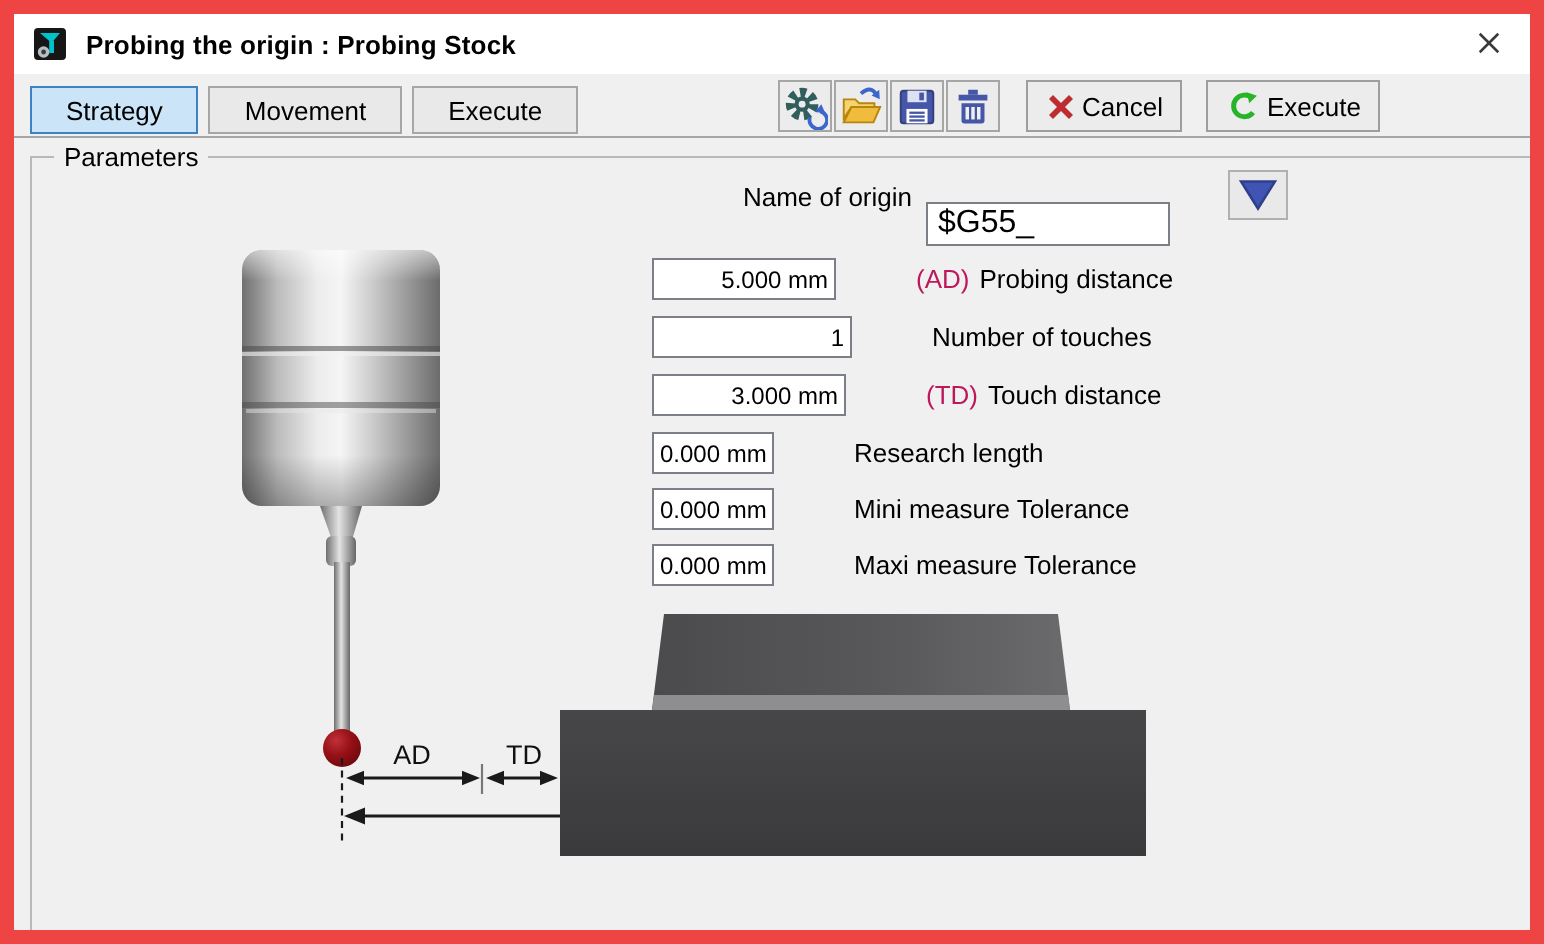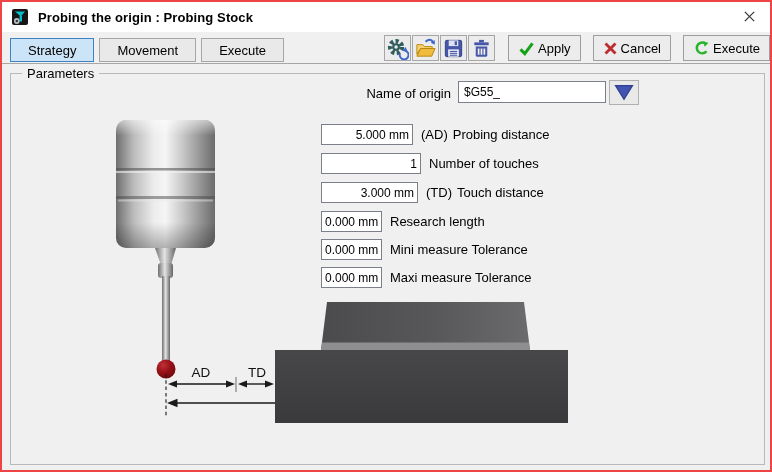--- a/index.html
+++ b/index.html
@@ -1,19 +1,19 @@
 <!DOCTYPE html>
 <html><head>
 <meta charset="utf-8">
 <style>
   html,body{margin:0;padding:0;background:#ffffff;}
   *{box-sizing:border-box;}
   .window{
     position:relative;width:772px;height:472px;background:#f0f0f0;
-    border:2px solid #ef4444;overflow:hidden;
+    border:7px solid #ef4444;overflow:hidden;
     font-family:"Liberation Sans","DejaVu Sans",sans-serif;color:#000;
   }
   
   .titlebar{position:absolute;left:0;top:0;width:100%;height:30px;background:#ffffff;
     display:flex;align-items:center;padding-left:10px;}
   .titlebar .app-ic{width:16px;height:16px;margin-right:10px;display:inline-flex;}
   .titlebar .ttl{font-size:13px;font-weight:600;letter-spacing:.1px;}
   .closebtn{position:absolute;right:4px;top:2px;width:34px;height:24px;border:none;background:transparent;
     display:flex;align-items:center;justify-content:center;cursor:pointer;}
   
@@ -27,30 +27,30 @@
     display:flex;align-items:center;justify-content:center;padding:0;cursor:pointer;}
   .txtbtn{height:26px;margin-left:12px;background:#ececec;border:1px solid #9e9e9e;
     display:flex;align-items:center;justify-content:center;gap:3px;padding:0 9px;
     font-size:13px;font-family:inherit;cursor:pointer;}
   .hsep{position:absolute;left:0;top:61px;width:100%;height:1px;background:#a6a6a6;}
   
   .groupbox{position:absolute;left:8px;top:71px;width:755px;height:392px;border:1px solid #b9b9b9;}
   .gb-label{position:absolute;left:11px;top:-8px;background:#f0f0f0;padding:0 5px;font-size:13px;}
   
   .origin-label{position:absolute;left:330px;top:12px;width:110px;text-align:right;font-size:13px;}
-  .origin-input{position:absolute;left:447px;top:7px;width:148px;height:22px;border:1px solid #7b7f87;
-    font-size:12px;font-family:inherit;padding:0 5px;background:#fff;}
+  .origin-input{position:absolute;left:447px;top:22px;width:122px;height:22px;border:1px solid #7b7f87;
+    font-size:16px;font-family:inherit;padding:0 5px;background:#fff;}
   .dropbtn{position:absolute;left:598px;top:6px;width:30px;height:25px;background:#e9e9e9;
     border:1px solid #b0b0b0;display:flex;align-items:center;justify-content:center;padding:0;cursor:pointer;}
   
   .prow{position:absolute;left:310px;height:21px;display:flex;align-items:center;}
   .prow input{height:21px;border:1px solid #7b7f87;font-size:12px;font-family:inherit;
     padding:0 3px;background:#fff;text-align:right;}
   .plabel{margin-left:8px;font-size:13px;white-space:nowrap;}
-  .pfx{color:#000000;}
+  .pfx{color:#be185d;margin-left:32px;}
   .pfx:not(:empty){padding-right:5px;}
   .diagram{position:absolute;left:0;top:0;pointer-events:none;}
 </style>
 </head>
 <body>
 
 <div class="window">
 
   <div class="titlebar">
     <span class="app-ic">
@@ -116,26 +116,20 @@
           <rect x="4.5" y="5.6" width="15" height="3" fill="#4656a8"></rect>
           <path d="M6,10 h12 v9 a1.6,1.6 0 0 1 -1.6,1.6 h-8.8 a1.6,1.6 0 0 1 -1.6,-1.6 z" fill="#4656a8"></path>
           <g stroke="#f0f0f0" stroke-width="1.8">
             <line x1="9" y1="12" x2="9" y2="18.5"></line>
               <line x1="12" y1="12" x2="12" y2="18.5"></line>
               <line x1="15" y1="12" x2="15" y2="18.5"></line>
           </g>
         </svg>
       </button>
       <button class="txtbtn">
-        <svg width="17" height="17" viewBox="0 0 20 20">
-          <path d="M3,11 L8,16 L17,4" stroke="#17a317" stroke-width="3.6" fill="none"></path>
-        </svg>
-        <span>Apply</span>
-      </button>
-      <button class="txtbtn">
         <svg width="15" height="15" viewBox="0 0 18 18">
           <g stroke="#bd2d30" stroke-width="3.4">
               <line x1="3" y1="3" x2="15" y2="15"></line>
               <line x1="15" y1="3" x2="3" y2="15"></line>
             </g>
         </svg>
         <span>Cancel</span>
       </button>
       <button class="txtbtn">
         <svg width="17" height="17" viewBox="0 0 22 22">

